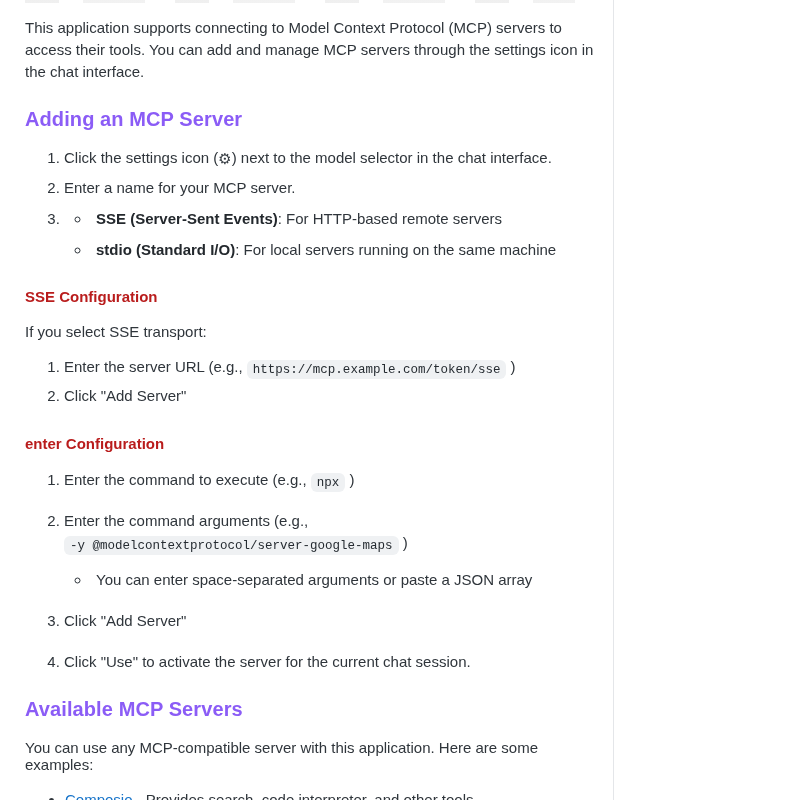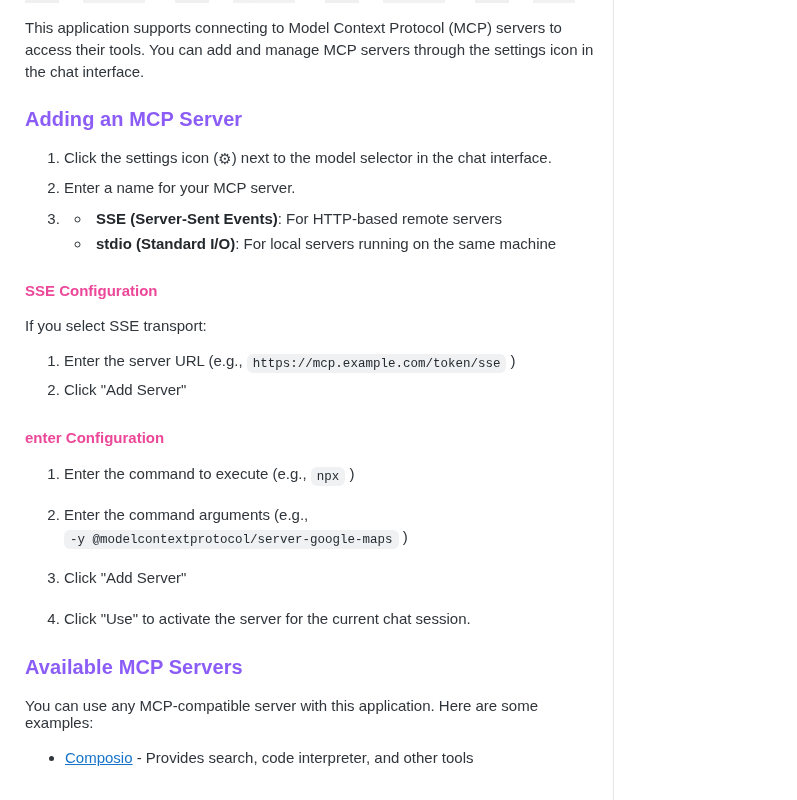--- a/index.html
+++ b/index.html
@@ -28,34 +28,34 @@
     position: absolute; top: 0; right: 0; width: 22px; height: 800px;
     background: #ffffff;
     border-left: 1px solid #e4e6e9;
   }
   p.intro { font-size: 15px; line-height: 1.45; margin: 8px 0 16px 0; }
   h2 {
     font-size: 20px; font-weight: 700; color: #8b5cf6;
     margin: 26px 0 14px 0; letter-spacing: .1px;
   }
   h4 {
-    font-size: 15px; font-weight: 700; color: #ec4899;
+    font-size: 15px; font-weight: 700; color: #b91c1c;
     margin: 28px 0 0 0;
   }
   p.lead { font-size: 15px; margin: 18px 0 16px 0; }
   ol, ul { font-size: 15px; line-height: 1.45; }
   ol { padding-left: 39px; margin: 16px 0 0 0; }
   .list-tight > li { margin: 7px 0; }
   .list-loose > li { margin: 17px 0 19px 0; }
   ul.sub {
     list-style: circle;
     padding-left: 27px; margin: 9px 0 2px 0;
   }
   ul.sub.spread { margin-top: 15px; }
-  ul.sub > li { margin: 3px 0; padding-left: 5px; }
+  ul.sub > li { margin: 9px 0; padding-left: 5px; }
   ul.top-bullets { list-style: disc; padding-left: 40px; margin: 15px 0 0 0; }
   ul.top-bullets > li { margin: 10px 0 12px 0; }
   b { font-weight: 700; color: #23282d; }
   code {
     font-family: "Liberation Mono", "DejaVu Sans Mono", monospace;
     font-size: 12.5px;
     background: #eff1f3;
     color: #252b31;
     padding: 2.5px 6px 3px 6px;
     border-radius: 6px;
@@ -96,20 +96,23 @@
     <li><span>Enter the server URL (e.g., </span><code>https://mcp.example.com/token/sse</code><span> )</span></li>
     <li>Click "Add Server"</li>
   </ol>
 
   <h4>enter Configuration</h4>
 
   <ol class="list-loose">
     <li><span>Enter the command to execute (e.g., </span><code>npx</code><span> )</span></li>
     <li>
       <span>Enter the command arguments (e.g., </span><code>-y @modelcontextprotocol/server-google-maps</code><span> )</span>
+      <ul class="sub spread">
+        <li>You can enter space-separated arguments or paste a JSON array</li>
+      </ul>
     </li>
     <li>Click "Add Server"</li>
     <li>Click "Use" to activate the server for the current chat session.</li>
   </ol>
 
   <h2>Available MCP Servers</h2>
   <p class="lead">You can use any MCP-compatible server with this application. Here are some examples:</p>
 
   <ul class="top-bullets">
     <li><a class="doc-link">Composio</a><span> - Provides search, code interpreter, and other tools</span></li>

